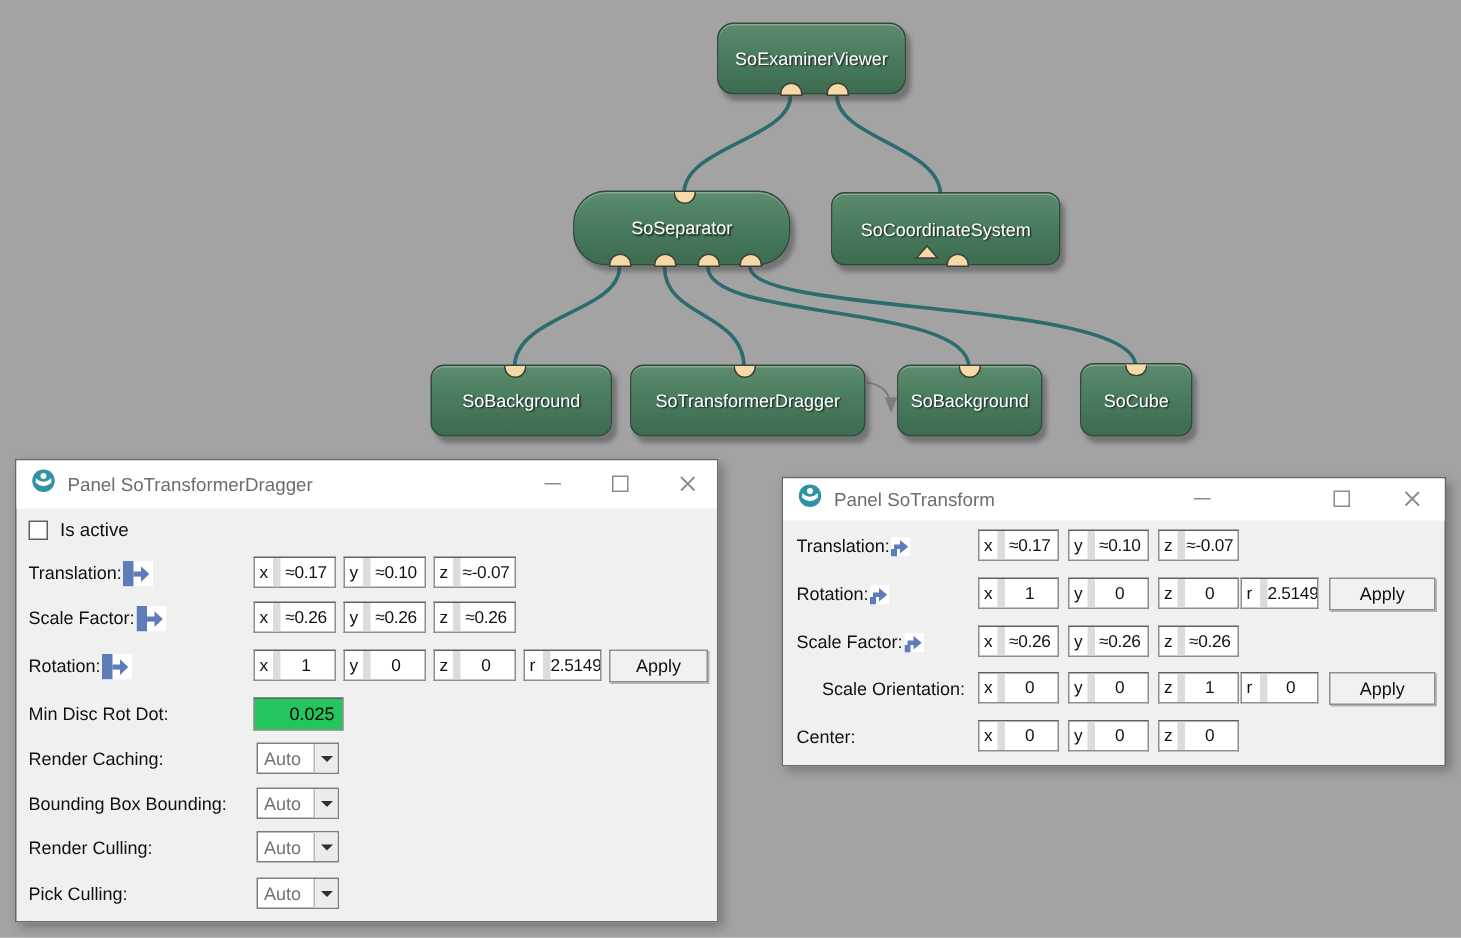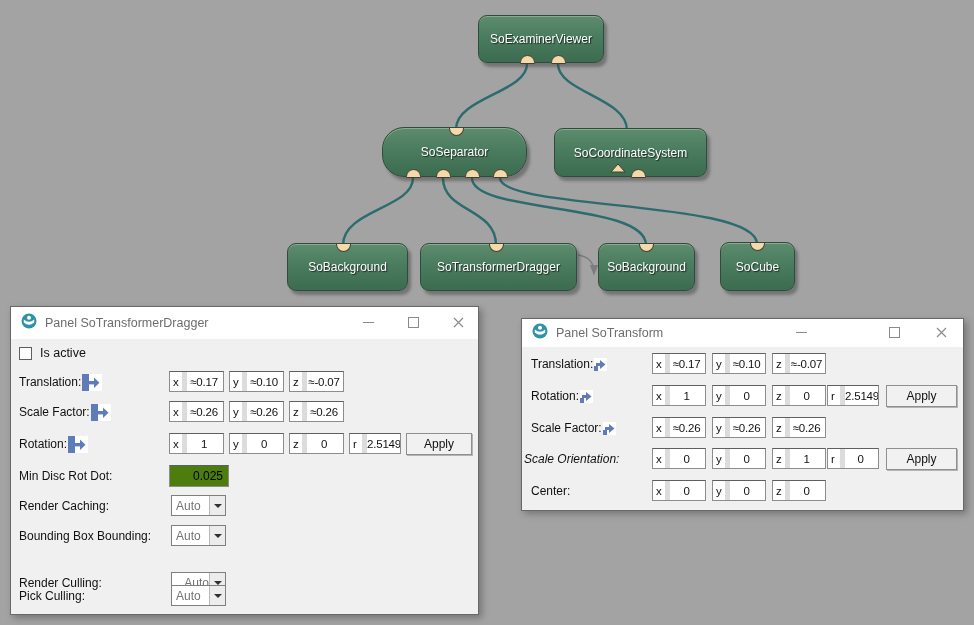--- a/index.html
+++ b/index.html
@@ -50,21 +50,21 @@
     position:absolute; top:0; height:21px; box-sizing:border-box;
     background:#ffffff; border:1px solid #8d8d8d; border-top-color:#5f5f5f;
     display:flex; align-items:center; overflow:hidden;
   }
   .vkey { font-size:11.5px; color:#111; padding-left:3px; width:9px; flex:none; }
   .vstrip { width:5px; align-self:stretch; background:#dcdcdc; flex:none; }
   .vval { flex:1; text-align:center; font-size:11.5px; color:#111;
     padding-right:2px; white-space:nowrap; letter-spacing:-0.2px; }
 
   .plain-input {
-    position:absolute; top:0; height:22px; box-sizing:border-box; background:#4d7c0f;
+    position:absolute; top:0; height:22px; box-sizing:border-box; background:#22c55e;
     border:1px solid #8d8d8d; border-top-color:#5f5f5f;
     display:flex; align-items:center; justify-content:flex-end;
     font-size:12px; padding-right:5px;
   }
   .apply-btn {
     position:absolute; top:0; height:22px; box-sizing:border-box;
     background:#f1f1f1; border:1px solid #8f8f8f; box-shadow:1px 1px 0 rgba(0,0,0,0.25);
     display:flex; align-items:center; justify-content:center; font-size:12px; color:#111;
   }
   .combo {
@@ -97,21 +97,21 @@
       <path d="M527,64 C527,92 456,98 456,129"></path>
       <path d="M558,64 C558,92 627,98 627,130"></path>
       <path d="M413,178 C413,208 343,210 343,245"></path>
       <path d="M443,178 C443,212 496,208 496,245"></path>
       <path d="M472,178 C472,214 646,202 646,245"></path>
       <path d="M500,178 C500,210 757,200 757,244"></path>
     </g>
     <path d="M578,255 C590,257 594,263 594,274" stroke="#7d7d7d" stroke-width="1.4" fill="none" marker-end="url(#arr)"></path>
   </svg>
 
-  <div class="gnode" style="left:478px; top:15px; width:126px; height:48px;">
+  <div class="gnode" style="left:478px; top:15px; width:126px; height:48px;border-radius:11px;">
     <span>SoExaminerViewer</span>
     <span class="port-bottom" style="left:41px;"></span>
     <span class="port-bottom" style="left:72px;"></span>
   </div>
 
   <div class="gnode" style="left:382px; top:127px; width:145px; height:50px;border-radius:22px;">
     <span>SoSeparator</span>
     <span class="port-top" style="left:66px;"></span>
     <span class="port-bottom" style="left:23px;"></span>
     <span class="port-bottom" style="left:53px;"></span>
@@ -274,21 +274,21 @@
     <div class="prow" style="top:218px;">
       <span class="plabel" style="padding-left:8px;">Bounding Box Bounding:</span>
       <span class="combo" style="left:160px;">
           <span class="combo-text">Auto</span>
           <span class="combo-arrow">
             <i></i>
           </span>
         </span>
     </div>
 
-    <div class="prow" style="top:265px;text-align:right;">
+    <div class="prow" style="top:247px;">
       <span class="plabel" style="padding-left:8px;">Render Culling:</span>
       <span class="combo" style="left:160px;">
           <span class="combo-text">Auto</span>
           <span class="combo-arrow">
             <i></i>
           </span>
         </span>
     </div>
 
     <div class="prow" style="top:278px;">
@@ -400,21 +400,21 @@
           <span class="vval">≈0.26</span>
         </span>
       <span class="vfield" style="left:250px; width:54px;">
           <span class="vkey">z</span>
           <span class="vstrip"></span>
           <span class="vval">≈0.26</span>
         </span>
     </div>
 
     <div class="prow" style="top:129px;">
-      <span class="plabel" style="padding-left:2px;font-style:italic;">Scale Orientation:</span>
+      <span class="plabel" style="padding-left:26px;">Scale Orientation:</span>
       <span class="vfield" style="left:130px; width:54px;">
           <span class="vkey">x</span>
           <span class="vstrip"></span>
           <span class="vval">0</span>
         </span>
       <span class="vfield" style="left:190px; width:54px;">
           <span class="vkey">y</span>
           <span class="vstrip"></span>
           <span class="vval">0</span>
         </span>

